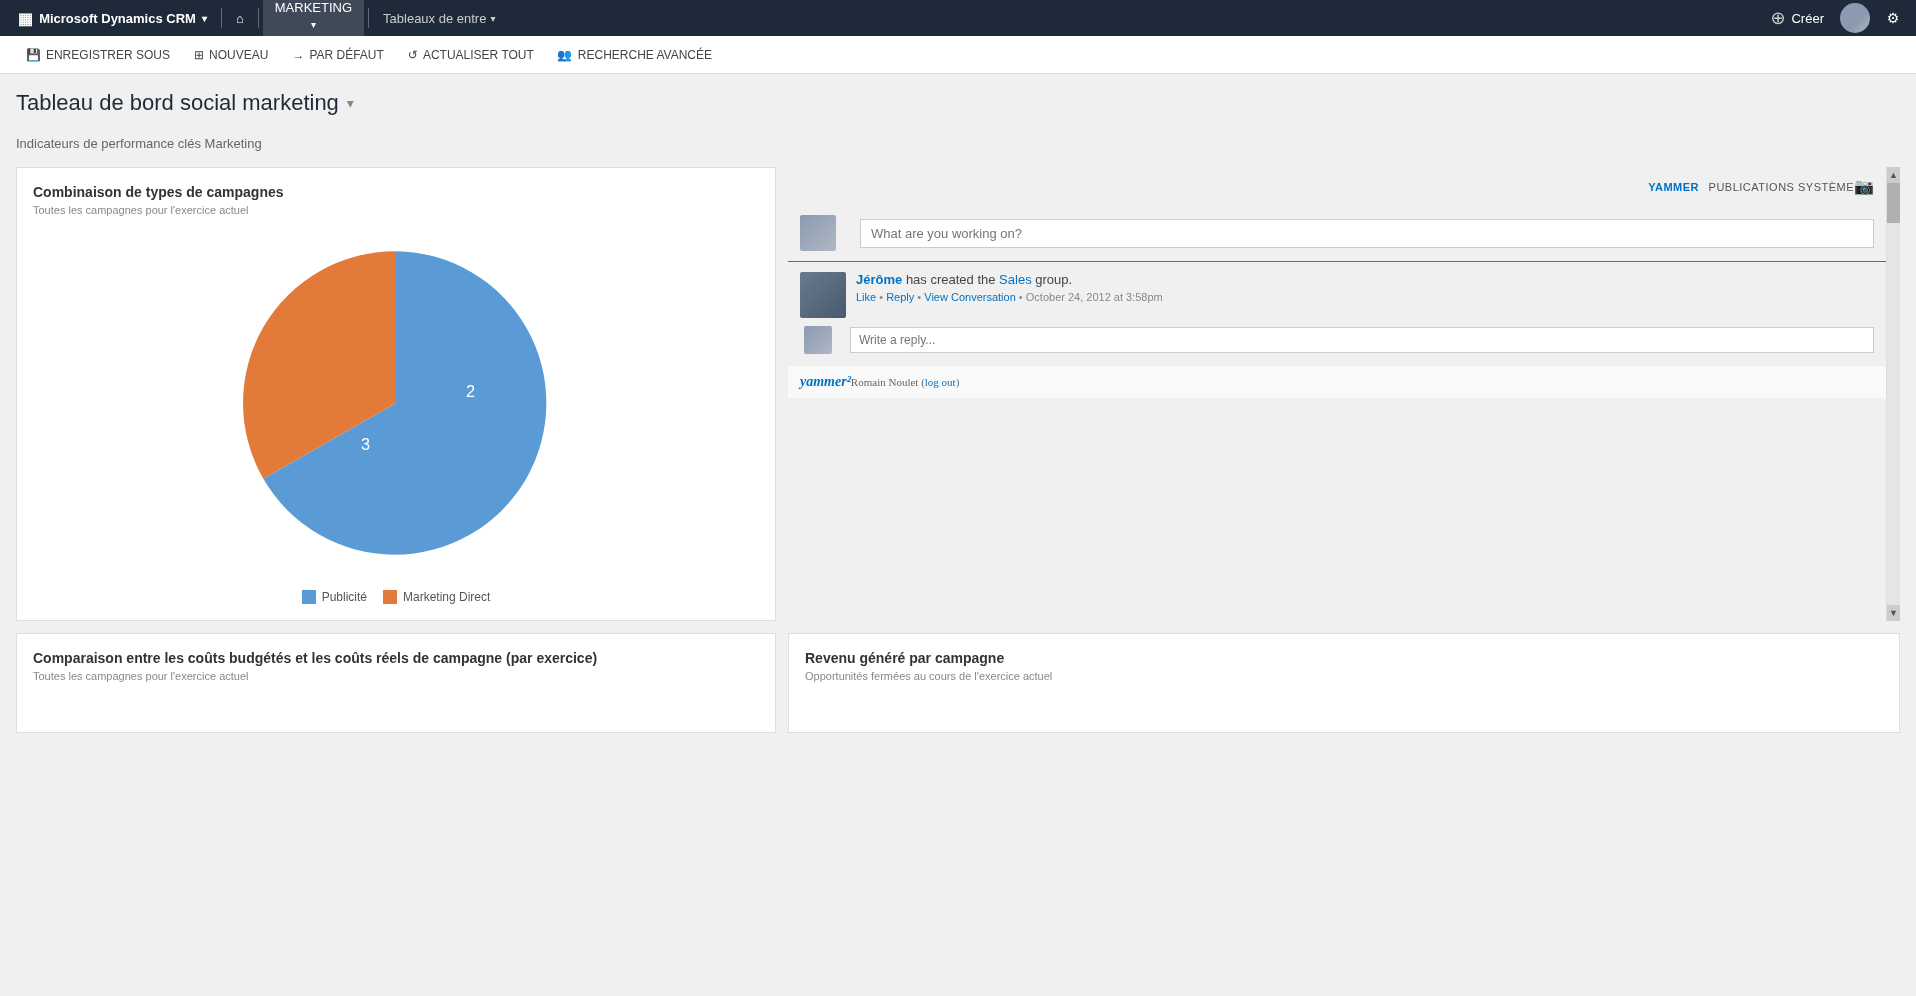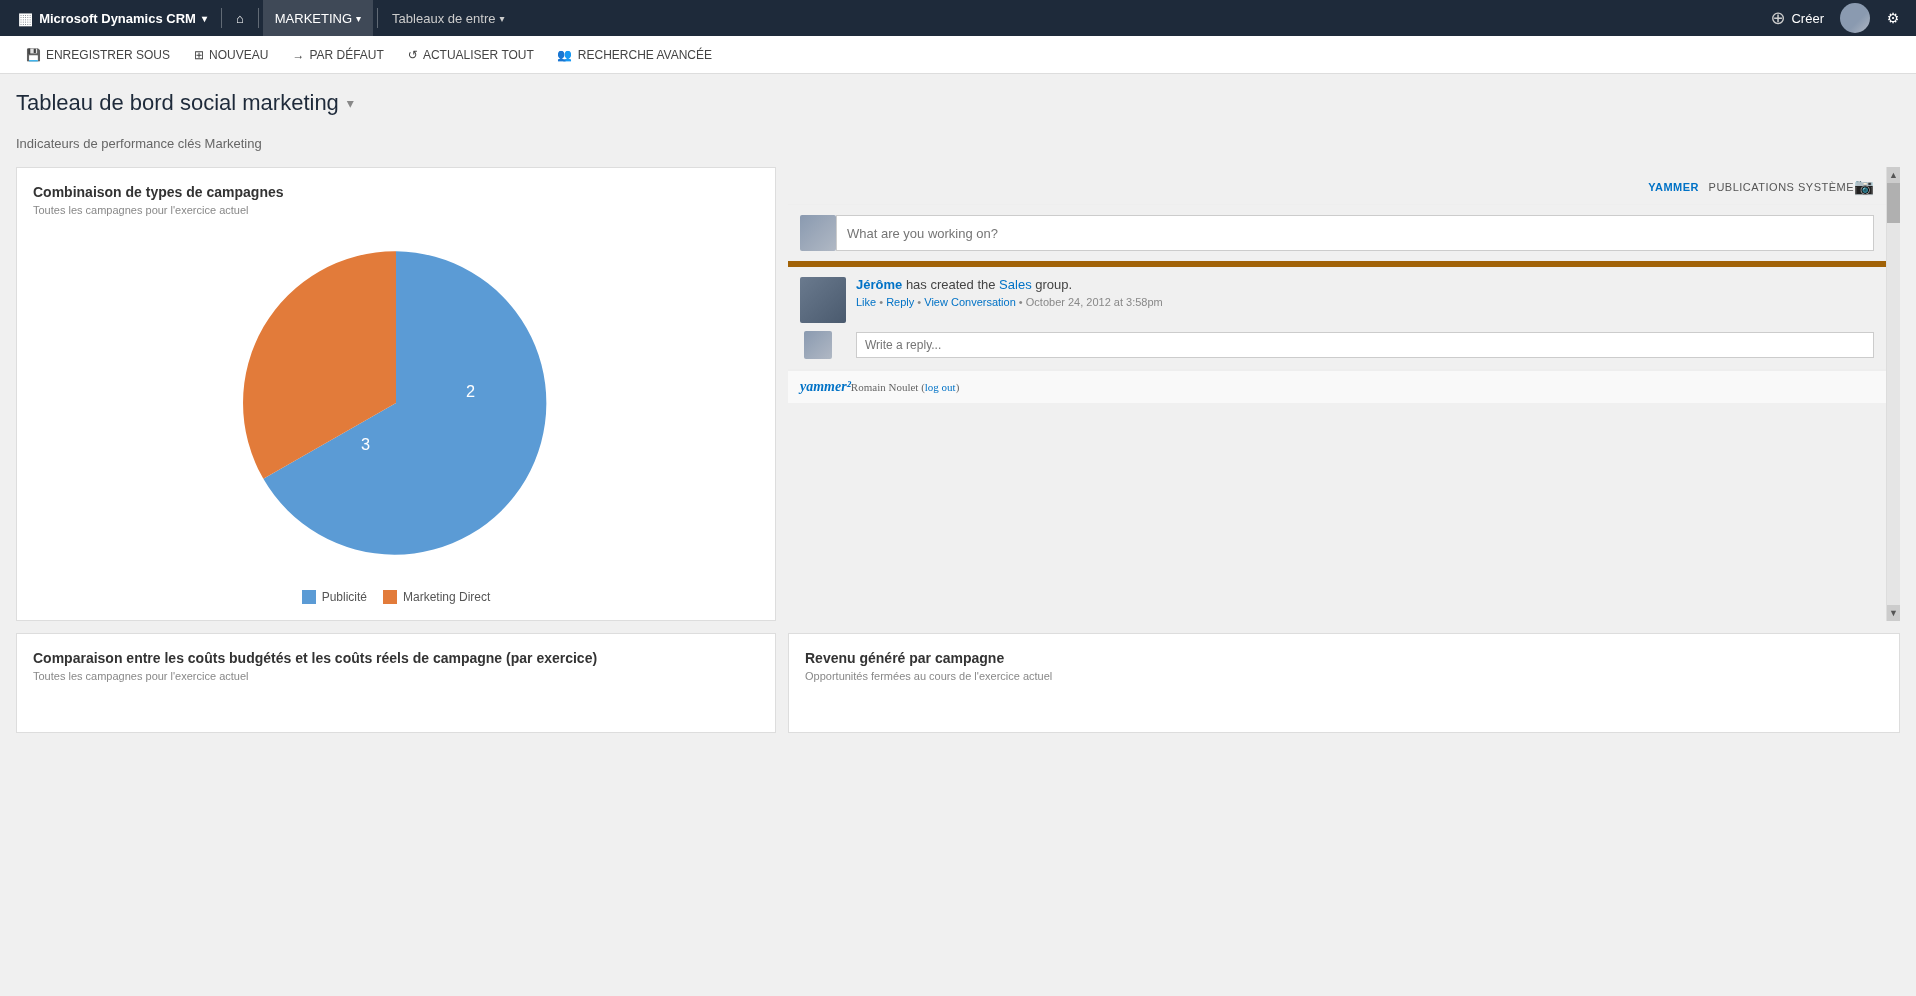--- a/index.html
+++ b/index.html
@@ -38,20 +38,21 @@
     .nav-menu-item {
       display: flex;
       align-items: center;
       gap: 4px;
       padding: 0 12px;
       height: 100%;
       cursor: pointer;
       color: #fff;
       font-size: 13px;
       font-weight: 500;
+      flex-direction: column;
     }
     .nav-menu-item.active { background: rgba(255,255,255,0.15); }
     .nav-breadcrumb {
       display: flex;
       align-items: center;
       gap: 4px;
       padding: 0 10px;
       color: #ccc;
       font-size: 13px;
     }
@@ -193,23 +194,24 @@
       font-weight: 700;
       letter-spacing: 0.5px;
       color: #333;
     }
     .yammer-header-title span {
       color: #0072c6;
       font-weight: 800;
     }
     .yammer-compose {
       display: flex;
-      gap: 0;
+      align-items: center;
+      gap: 24px;
       padding: 10px 12px;
-      border-bottom: 6px solid #a16207;
+      border-bottom: 1px solid #a16207;
     }
     .yammer-avatar {
       width: 36px;
       height: 36px;
       background: #8a9ab0;
       border-radius: 2px;
       overflow: hidden;
       flex-shrink: 0;
     }
     .yammer-input {
@@ -258,21 +260,21 @@
       color: #888;
       margin-top: 4px;
     }
     .yammer-post-actions a {
       color: #0072c6;
       text-decoration: none;
     }
     .yammer-reply-row {
       display: flex;
       align-items: center;
-      gap: 24px;
+      gap: 18px;
       margin-top: 8px;
       padding-left: 4px;
     }
     .yammer-reply-input {
       flex: 1;
       border: 1px solid #ccc;
       padding: 5px 8px;
       font-size: 12px;
       color: #0072c6;
       outline: none;

